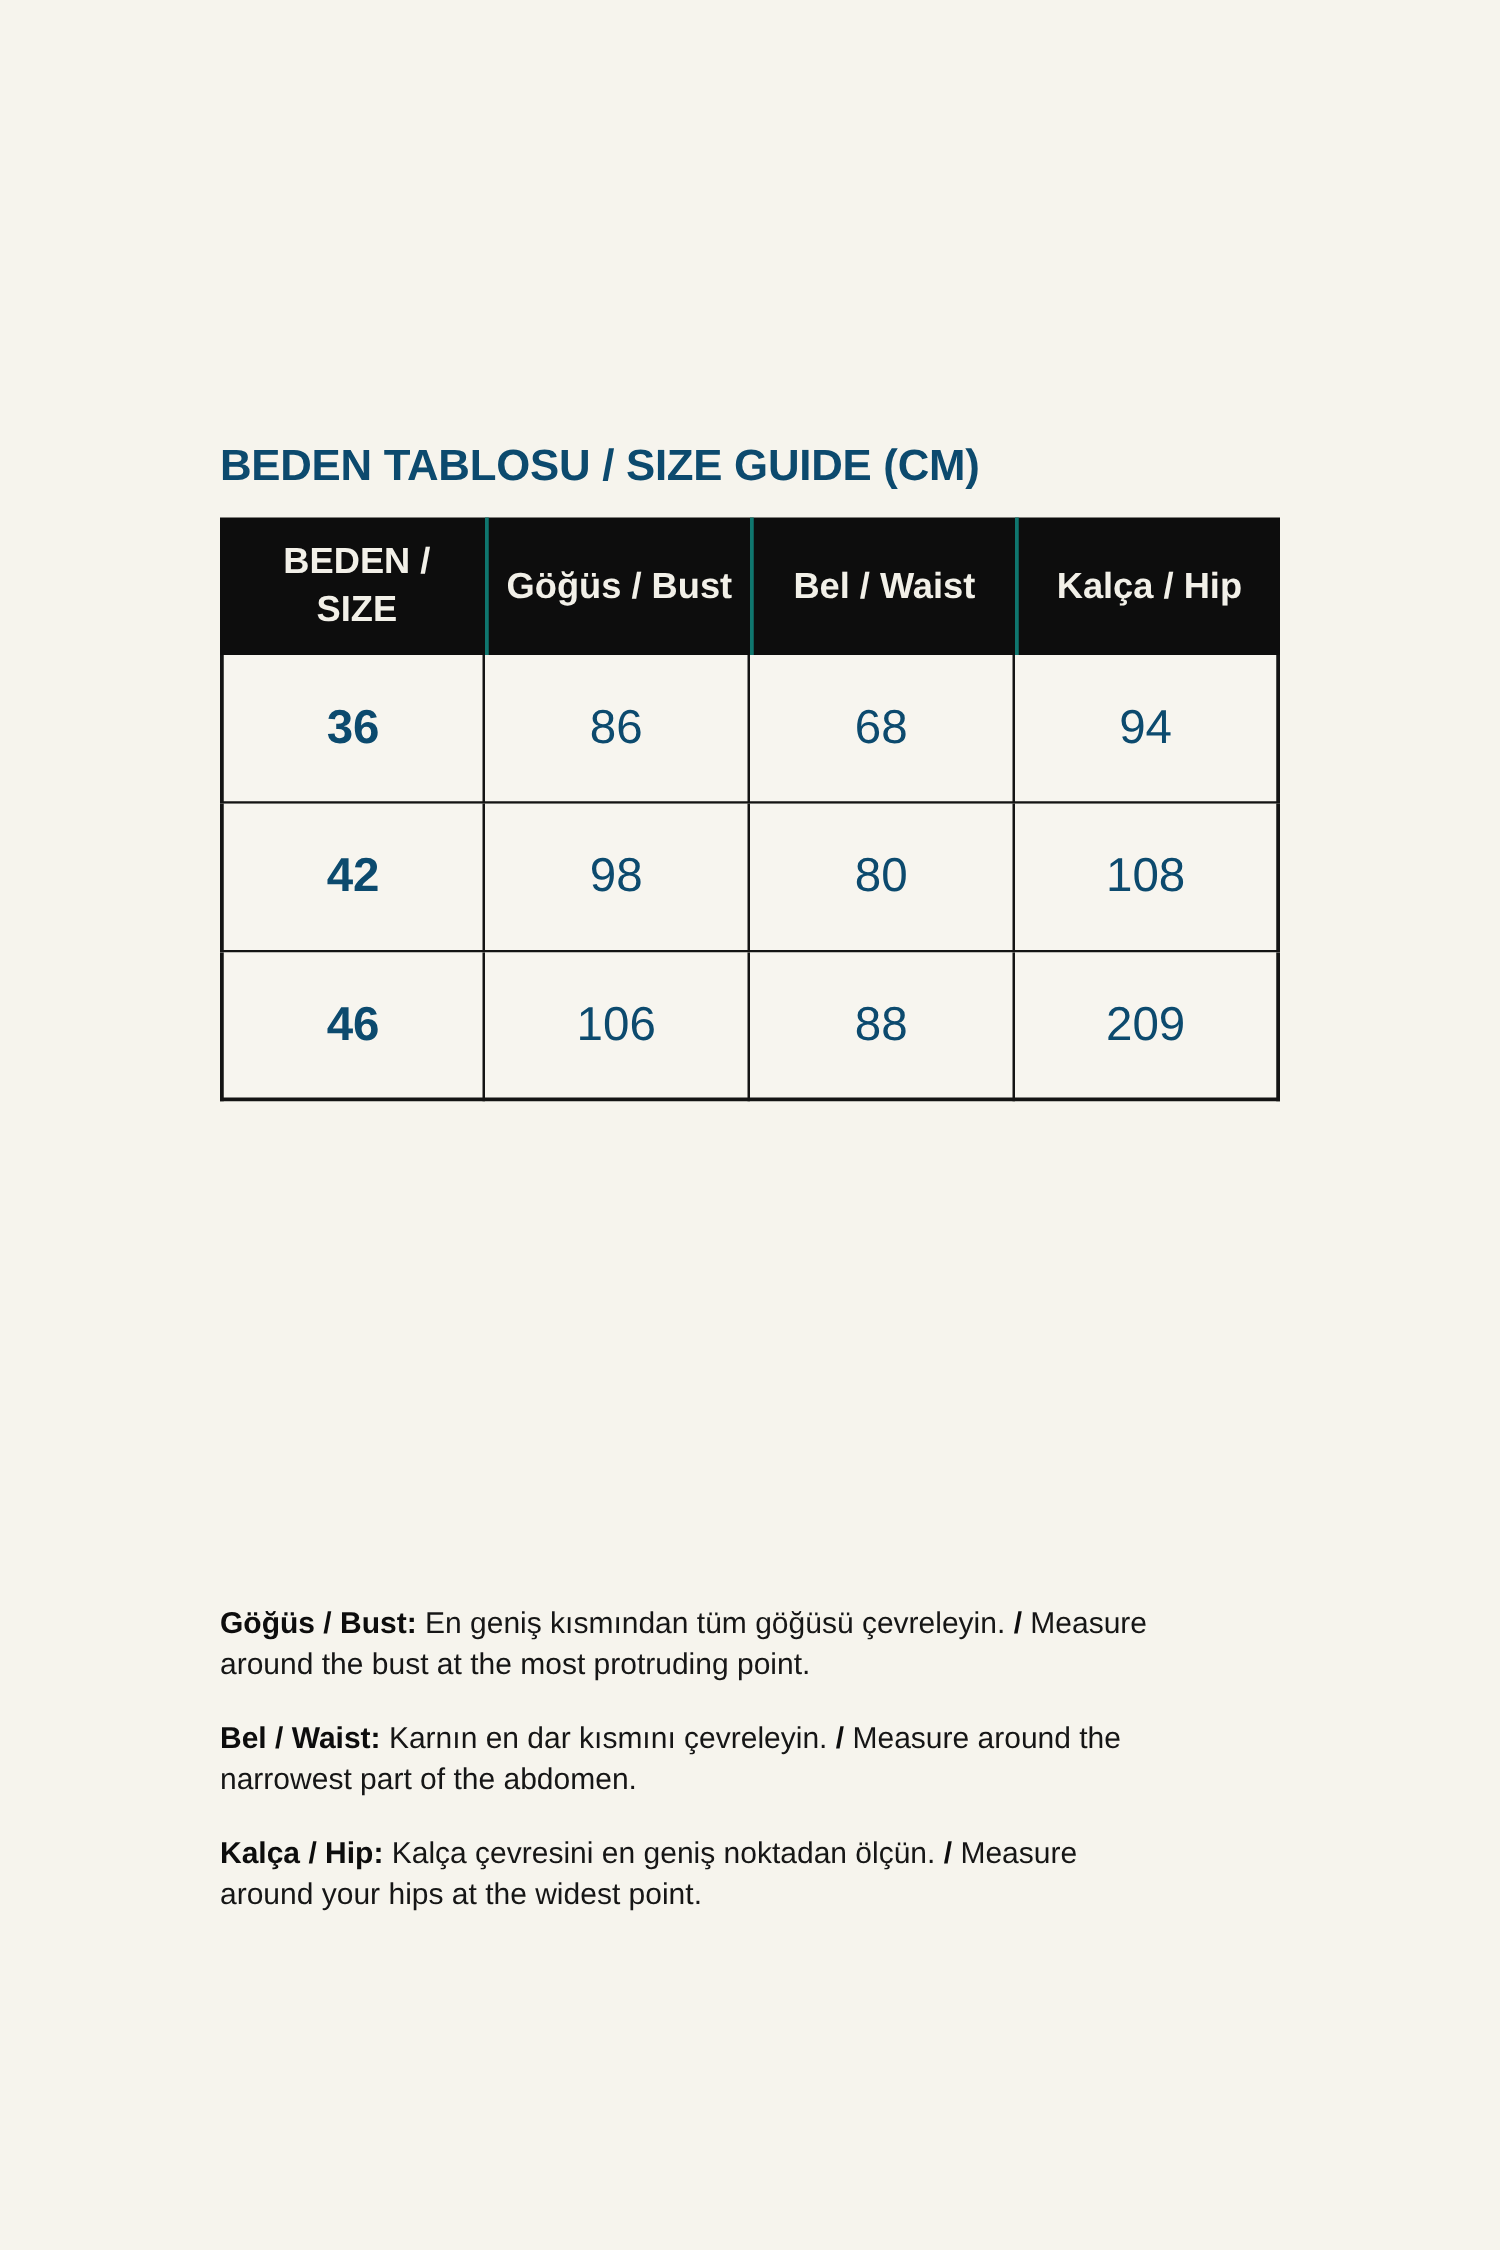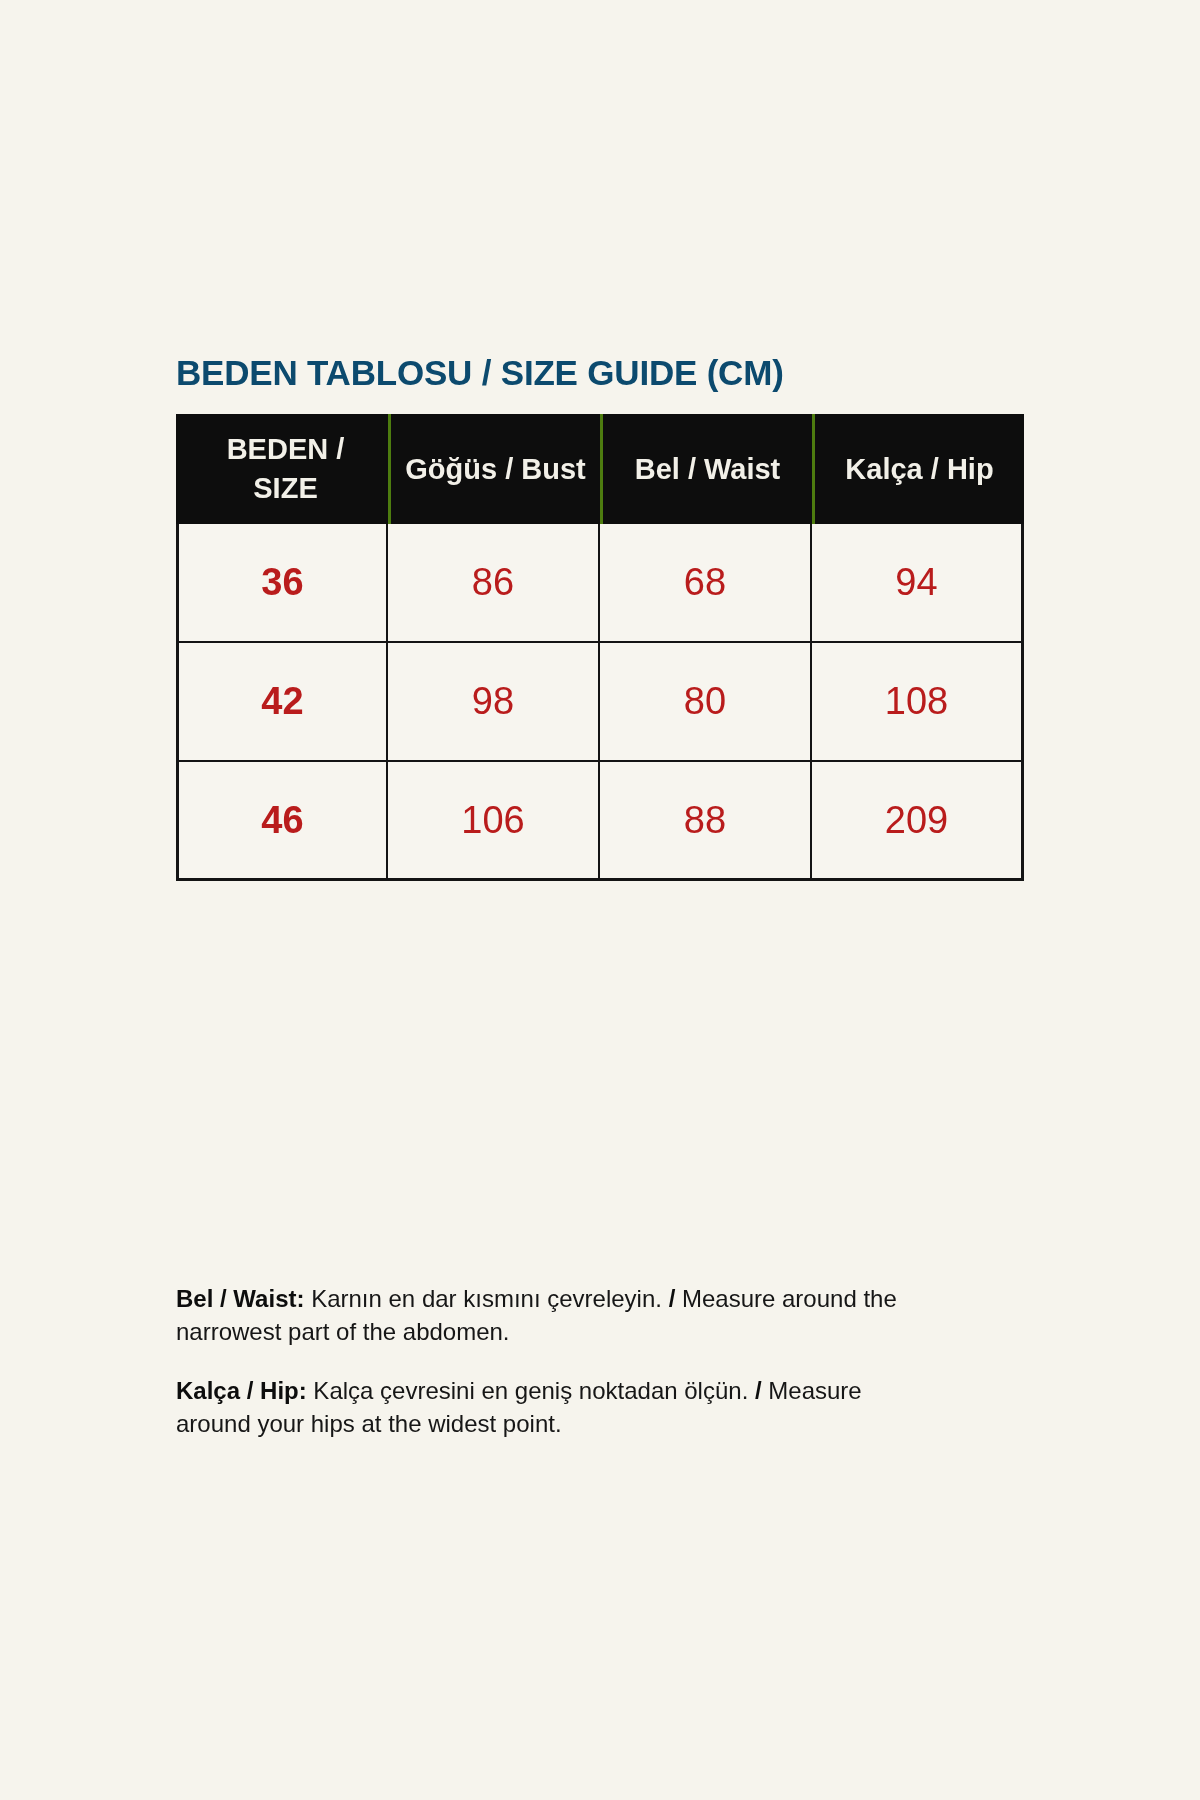--- a/index.html
+++ b/index.html
@@ -40,36 +40,36 @@
     color: #F2F0E8;
     height: 110px;
     font-size: 29px;
     font-weight: 700;
     line-height: 1.33;
     text-align: center;
     vertical-align: middle;
     padding: 0;
   }
   .size-table th + th {
-    border-left: 3px solid #4d7c0f;
+    border-left: 3px solid #0f766e;
     margin-left: 40px;
   }
   .size-table th:first-child {
     text-align: center;
     padding-left: 37px;
     padding-right: 30px;
   }
   .size-table td {
     box-sizing: border-box;
     height: 119px;
     text-align: center;
     vertical-align: middle;
     font-size: 38px;
     font-weight: 400;
-    color: #b91c1c;
+    color: #0c4a6e;
     border-right: 2px solid #141414;
     border-bottom: 2px solid #141414;
     background: #F7F5EF;
     padding: 16px;
   }
   .size-table td:first-child {
     border-left: 3px solid #141414;
     font-weight: 700;
   }
   .size-table td:last-child {
@@ -125,15 +125,16 @@
       <tr>
         <td>46</td>
         <td>106</td>
         <td>88</td>
         <td>209</td>
       </tr>
     </tbody>
 </table>
 
 <div class="notes">
+    <p class="note"><strong>Göğüs / Bust:</strong> En geniş kısmından tüm göğüsü çevreleyin. <strong>/</strong> Measure around the bust at the most protruding point.</p>
     <p class="note"><strong>Bel / Waist:</strong> Karnın en dar kısmını çevreleyin. <strong>/</strong> Measure around the narrowest part of the abdomen.</p>
     <p class="note"><strong>Kalça / Hip:</strong> Kalça çevresini en geniş noktadan ölçün. <strong>/</strong> Measure around your hips at the widest point.</p>
   </div>
 
 </body></html>

